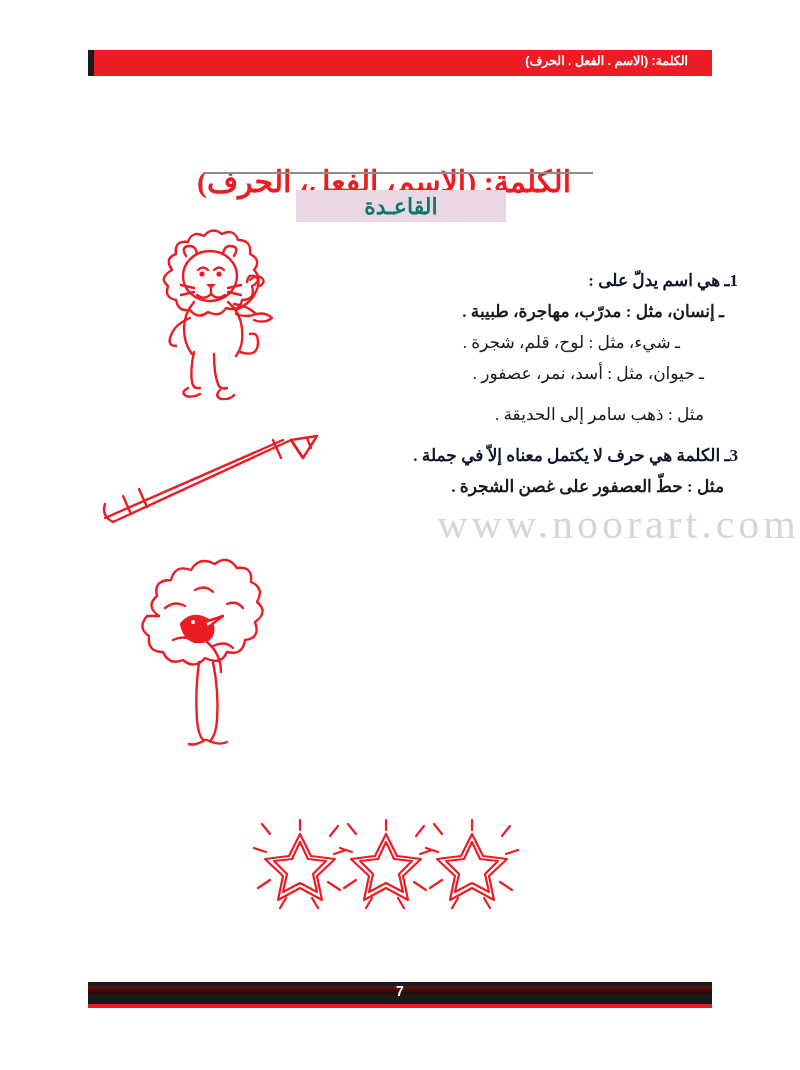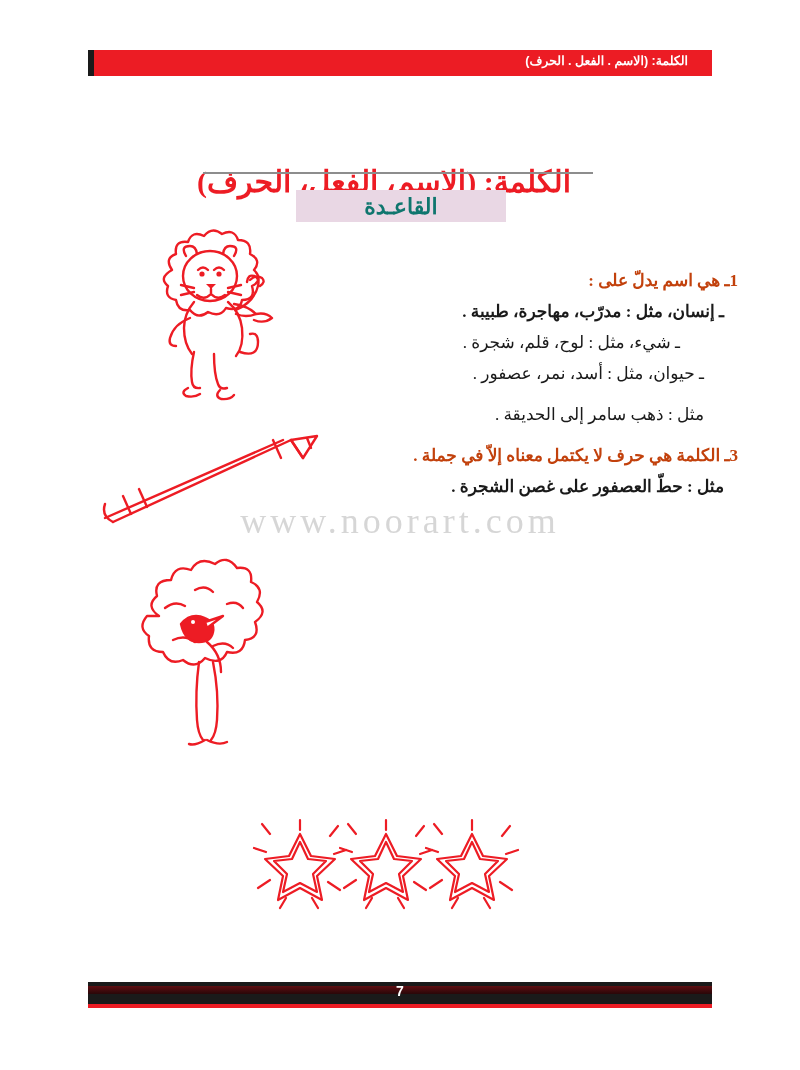--- a/index.html
+++ b/index.html
@@ -100,21 +100,21 @@
     direction: rtl;
     text-align: right;
   }
   .line {
     font-size: 17px;
     line-height: 31px;
     color: #1a1a1a;
     white-space: nowrap;
   }
   .line.red {
-    color: #c2410c;
+    color: #0f172a;
     font-weight: bold;
   }
   .line.indent-1 { padding-right: 14px; font-weight: bold; }
   .line.indent-2 { padding-right: 34px; }
   .line.indent-3 { padding-right: 58px; }
   .gap-sm { height: 10px; }
 
   
   .art {
     position: absolute;
@@ -125,23 +125,23 @@
   #pencil-art{ top: 430px; left: 95px; }
   #tree-art  { top: 550px; left: 95px; }
   #stars-art { top: 812px; left: 240px; }
 
   
   .watermark {
     position: absolute;
     top: 500px;
     left: 0;
     width: 800px;
-    text-align: center;
+    text-align: right;
     font-family: "Liberation Serif", serif;
-    font-size: 36px;
+    font-size: 42px;
     letter-spacing: 4px;
     color: #c9c9c9;
     opacity: 0.75;
     direction: ltr;
     pointer-events: none;
     user-select: none;
   }
 
   
   .footer-bar {

